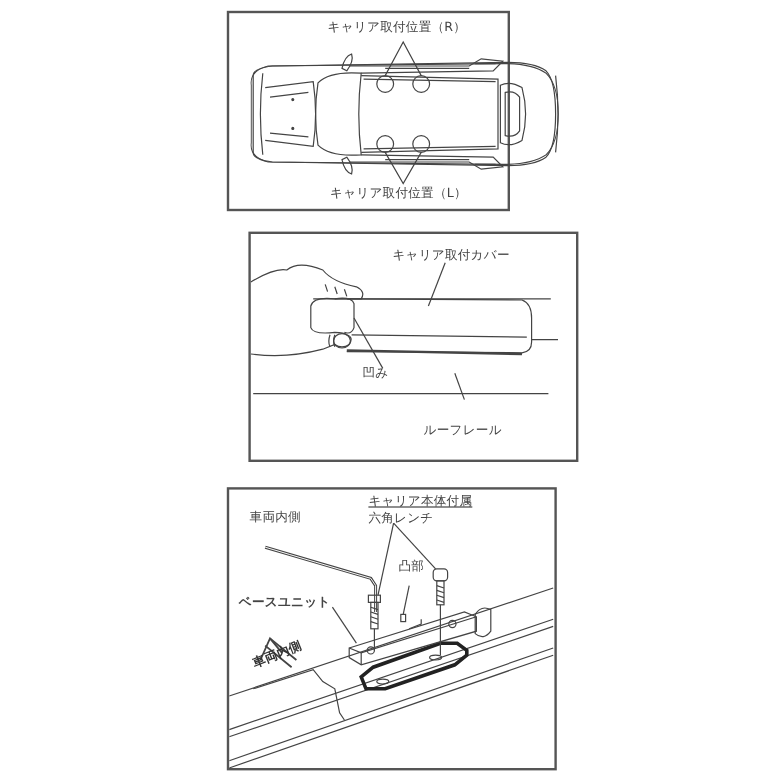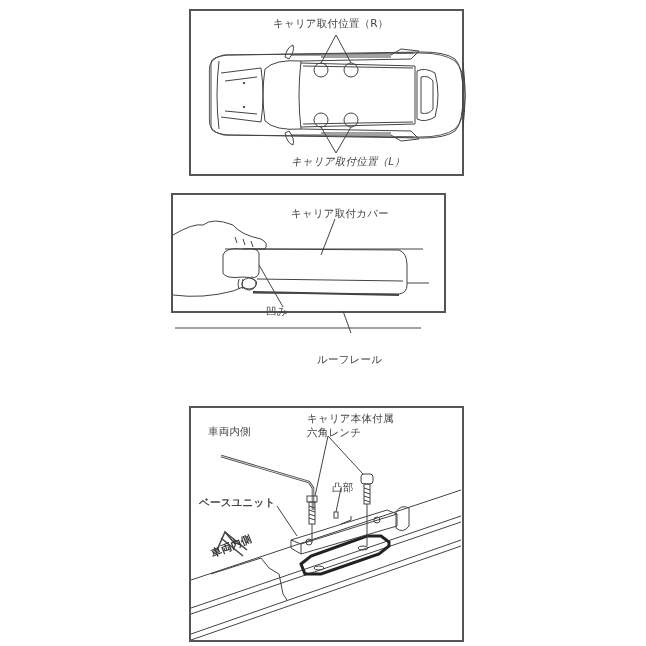--- a/index.html
+++ b/index.html
@@ -6,21 +6,21 @@
   body { width: 646px; height: 646px; position: relative; overflow: hidden;
          font-family: "DejaVu Sans", "Liberation Sans", sans-serif; color: #333; }
   .panel { position: absolute; border: 2px solid #555; background: #fff; box-sizing: border-box; }
   .panel svg { position: absolute; left: 0; top: 0; }
   .lbl { position: absolute; font-size: 10.5px; color: #444; white-space: nowrap; line-height: 1.15; letter-spacing: 0.2px; }
   .lbl-bold { font-weight: bold; color: #333; }
 </style>
 </head>
 <body>
 
-<div class="panel" style="left:189px; top:9px; width:275px; height:167px;">
+<div class="panel" style="left:189px; top:9px; width:236px; height:167px;">
   <svg width="275" height="167">
     <g fill="none" stroke="#444" stroke-width="1">
 
       <path d="M30,60 Q28,48 48,44 L300,42 Q330,42 345,50 Q358,60 358,84 Q358,108 345,118 Q330,126 300,126 L48,124 Q28,120 30,108 Z" transform="translate(-5,0) scale(0.78,1)"></path>
       <path d="M24,52 Q24,46 40,44 L236,41 Q258,41 268,48 Q276,56 276,84 Q276,112 268,120 Q258,127 236,127 L40,124 Q24,122 24,116 Z" transform="translate(-4,0)"></path>
 
       <path d="M30,62 L70,57 Q74,84 70,111 L30,106"></path>
       <path d="M34,70 L66,66 M34,100 L66,103"></path>
 
       <path d="M74,58 Q84,48 110,50 Q106,84 110,118 Q84,120 74,110 Q70,84 74,58 Z"></path>
@@ -49,24 +49,24 @@
       <circle cx="160" cy="109" r="7"></circle>
 
       <path d="M130,52 L145,24 L160,52"></path>
       <path d="M130,116 L145,142 L160,116"></path>
 
       <circle cx="53" cy="72" r="0.8" fill="#444"></circle>
       <circle cx="53" cy="96" r="0.8" fill="#444"></circle>
     </g>
   </svg>
   <div class="lbl" style="left:82px; top:6px;">キャリア取付位置（R）</div>
-  <div class="lbl" style="left:100px; top:144px;font-style:italic;">キャリア取付位置（L）</div>
+  <div class="lbl" style="left:84px; top:144px;">キャリア取付位置（L）</div>
 </div>
 
-<div class="panel" style="left:171px; top:193px; width:275px; height:120px;">
+<div class="panel" style="left:207px; top:193px; width:275px; height:192px;">
   <svg width="275" height="161">
     <g fill="none" stroke="#444" stroke-width="1">
 
       <line x1="52" y1="54" x2="250" y2="54"></line>
 
       <path d="M80,54 L226,55 Q234,58 234,70 L234,90 Q234,98 226,99 L80,98"></path>
       <line x1="84" y1="84" x2="230" y2="86"></line>
       <line x1="234" y1="88" x2="256" y2="88"></line>
       <path d="M80,97 L226,100" stroke-width="2"></path>
 
@@ -131,19 +131,19 @@
       <line x1="137" y1="28" x2="124" y2="88"></line>
       <line x1="137" y1="28" x2="172" y2="66"></line>
       <line x1="150" y1="80" x2="145" y2="104"></line>
       <line x1="86" y1="98" x2="106" y2="128"></line>
 
       <path d="M26,142 L34,124 L44,136" stroke-width="1.5"></path>
       <path d="M30,130 L52,148 M34,124 L56,142" stroke-width="1.5"></path>
     </g>
   </svg>
   <div class="lbl" style="left:17px; top:17px;">車両内側</div>
-  <div class="lbl" style="left:116px; top:4px;">キャリア本体付属</div>
+  <div class="lbl" style="left:116px; top:4px;text-decoration:underline;">キャリア本体付属</div>
   <div class="lbl" style="left:116px; top:18px;">六角レンチ</div>
-  <div class="lbl" style="left:141px; top:73px;">凸部</div>
+  <div class="lbl" style="left:141px; top:58px;">凸部</div>
   <div class="lbl" style="left:8px; top:88px;font-weight:bold;">ベースユニット</div>
   <div class="lbl lbl-bold" style="left:18px; top:140px; transform:rotate(-22deg); transform-origin:left top;">車両内側</div>
 
 </div>
 
 </body></html>

